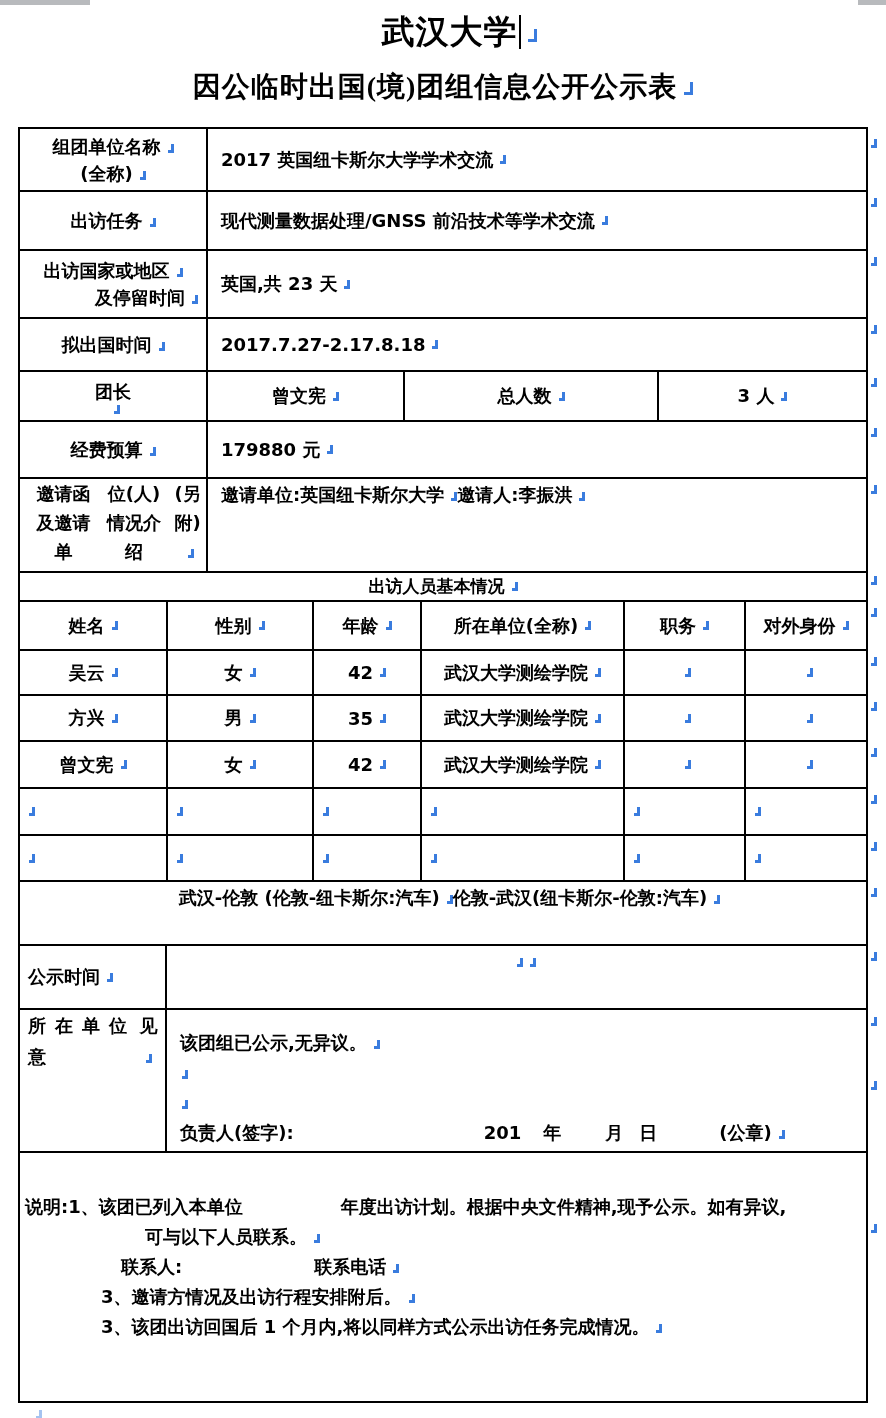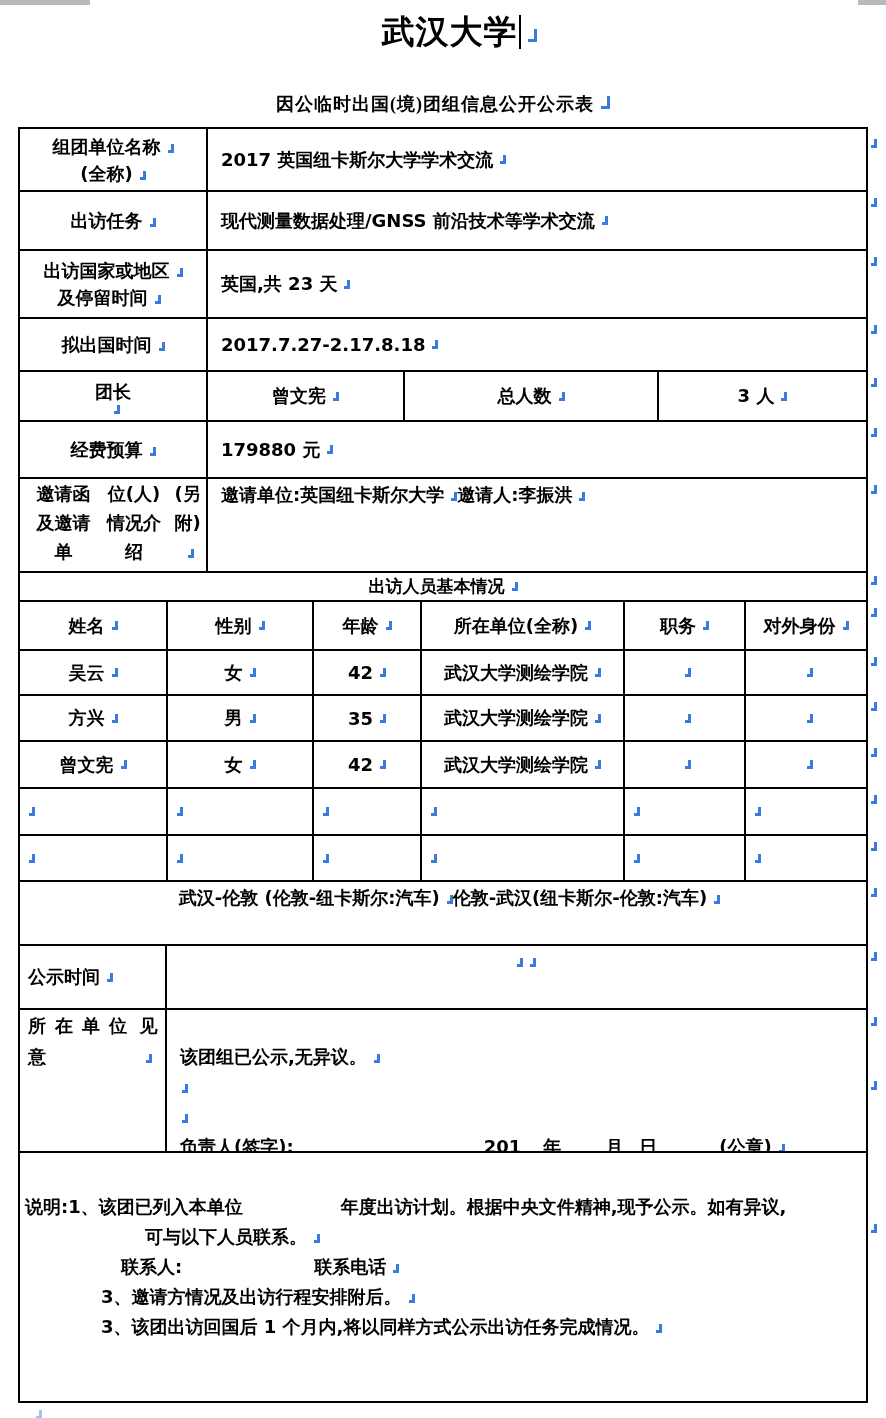--- a/index.html
+++ b/index.html
@@ -12,22 +12,22 @@
   .edge-left{left:0;width:90px;}
   .edge-right{left:858px;width:28px;}
 
   
   .title{
     position:absolute;top:10px;left:16px;width:886px;text-align:center;
     font-family:"Liberation Serif","DejaVu Serif",serif;font-weight:700;font-size:33px;
     letter-spacing:1px;
   }
   .subtitle{
-    position:absolute;top:92px;left:0;width:886px;text-align:center;
-    font-family:"Liberation Serif","DejaVu Serif",serif;font-weight:700;font-size:18px;
+    position:absolute;top:68px;left:0;width:886px;text-align:center;
+    font-family:"Liberation Serif","DejaVu Serif",serif;font-weight:700;font-size:28px;
     letter-spacing:1px;
   }
   .caret{display:inline-block;width:2px;height:34px;background:#000;vertical-align:-6px;margin-left:1px;}
 
   
   .pm{
     display:inline-block;width:6px;height:9px;box-sizing:border-box;
     border-right:3px solid #3a7cde;border-bottom:3px solid #3a7cde;
     margin-left:7px;vertical-align:0px;
   }
@@ -44,21 +44,21 @@
   .row:first-child{border-top:none;}
   .r1{height:61px}.r2{height:59px}.r3{height:68px}.r4{height:53px}.r5{height:50px}
   .r6{height:57px}.r7{height:94px}.r8{height:29px}.r9{height:49px}.r10{height:45px}
   .r11{height:46px}.r12{height:47px}.r13{height:47px}.r14{height:46px}.r15{height:64px}
   .r16{height:65px}.r17{height:64px}.r18{height:143px}.r19{height:189px}
 
   .cell{border-left:2px solid #000;display:flex;align-items:center;box-sizing:border-box;overflow:hidden;}
   .cell:first-child{border-left:none;}
   .lab{flex:0 0 186px;flex-direction:column;justify-content:center;text-align:center;line-height:27px;}
   .lab .lline{width:100%;}
-  .lab .lline-right{width:100%;text-align:center;padding-right:8px;box-sizing:border-box;}
+  .lab .lline-right{width:100%;text-align:right;padding-right:8px;box-sizing:border-box;}
   .lab-narrow{flex:0 0 145px;}
   .val{flex:1;padding-left:13px;}
   .center{justify-content:center;text-align:center;}
   .col{flex-direction:row;align-items:flex-start;justify-content:center;}
   .lh31{line-height:31px;}
   .lh29{line-height:29px;}
   .pl8{padding-left:8px;}
   .ls8{letter-spacing:9px;}
 
   
@@ -336,21 +336,21 @@
       <div><span class="pm"></span></div>
       <div><span class="pm"></span></div>
     </div>
   </div>
 
   <div class="row r18">
     <div class="cell lab-narrow col lh31 pl8">
       <div><span class="ls8">所在单位意</span></div>
       <div><span>见</span><span class="pm"></span></div>
     </div>
-    <div class="cell val block" style="padding-top:32px;">
+    <div class="cell val block" style="padding-top:18px;">
       <div><span>该团组已公示,无异议。</span><span class="pm"></span></div>
       <div><span class="pm" style="margin-left:2px"></span></div>
       <div><span class="pm" style="margin-left:2px"></span></div>
       <div class="sign-line">
         <span>负责人(签字):</span><span class="ml" style="margin-left:190px">201</span><span class="ml" style="margin-left:22px">年</span><span class="ml" style="margin-left:44px">月</span><span class="ml" style="margin-left:16px">日</span><span class="ml" style="margin-left:62px">(公章)</span><span class="pm"></span>
       </div>
     </div>
   </div>
 
   <div class="row r19">

